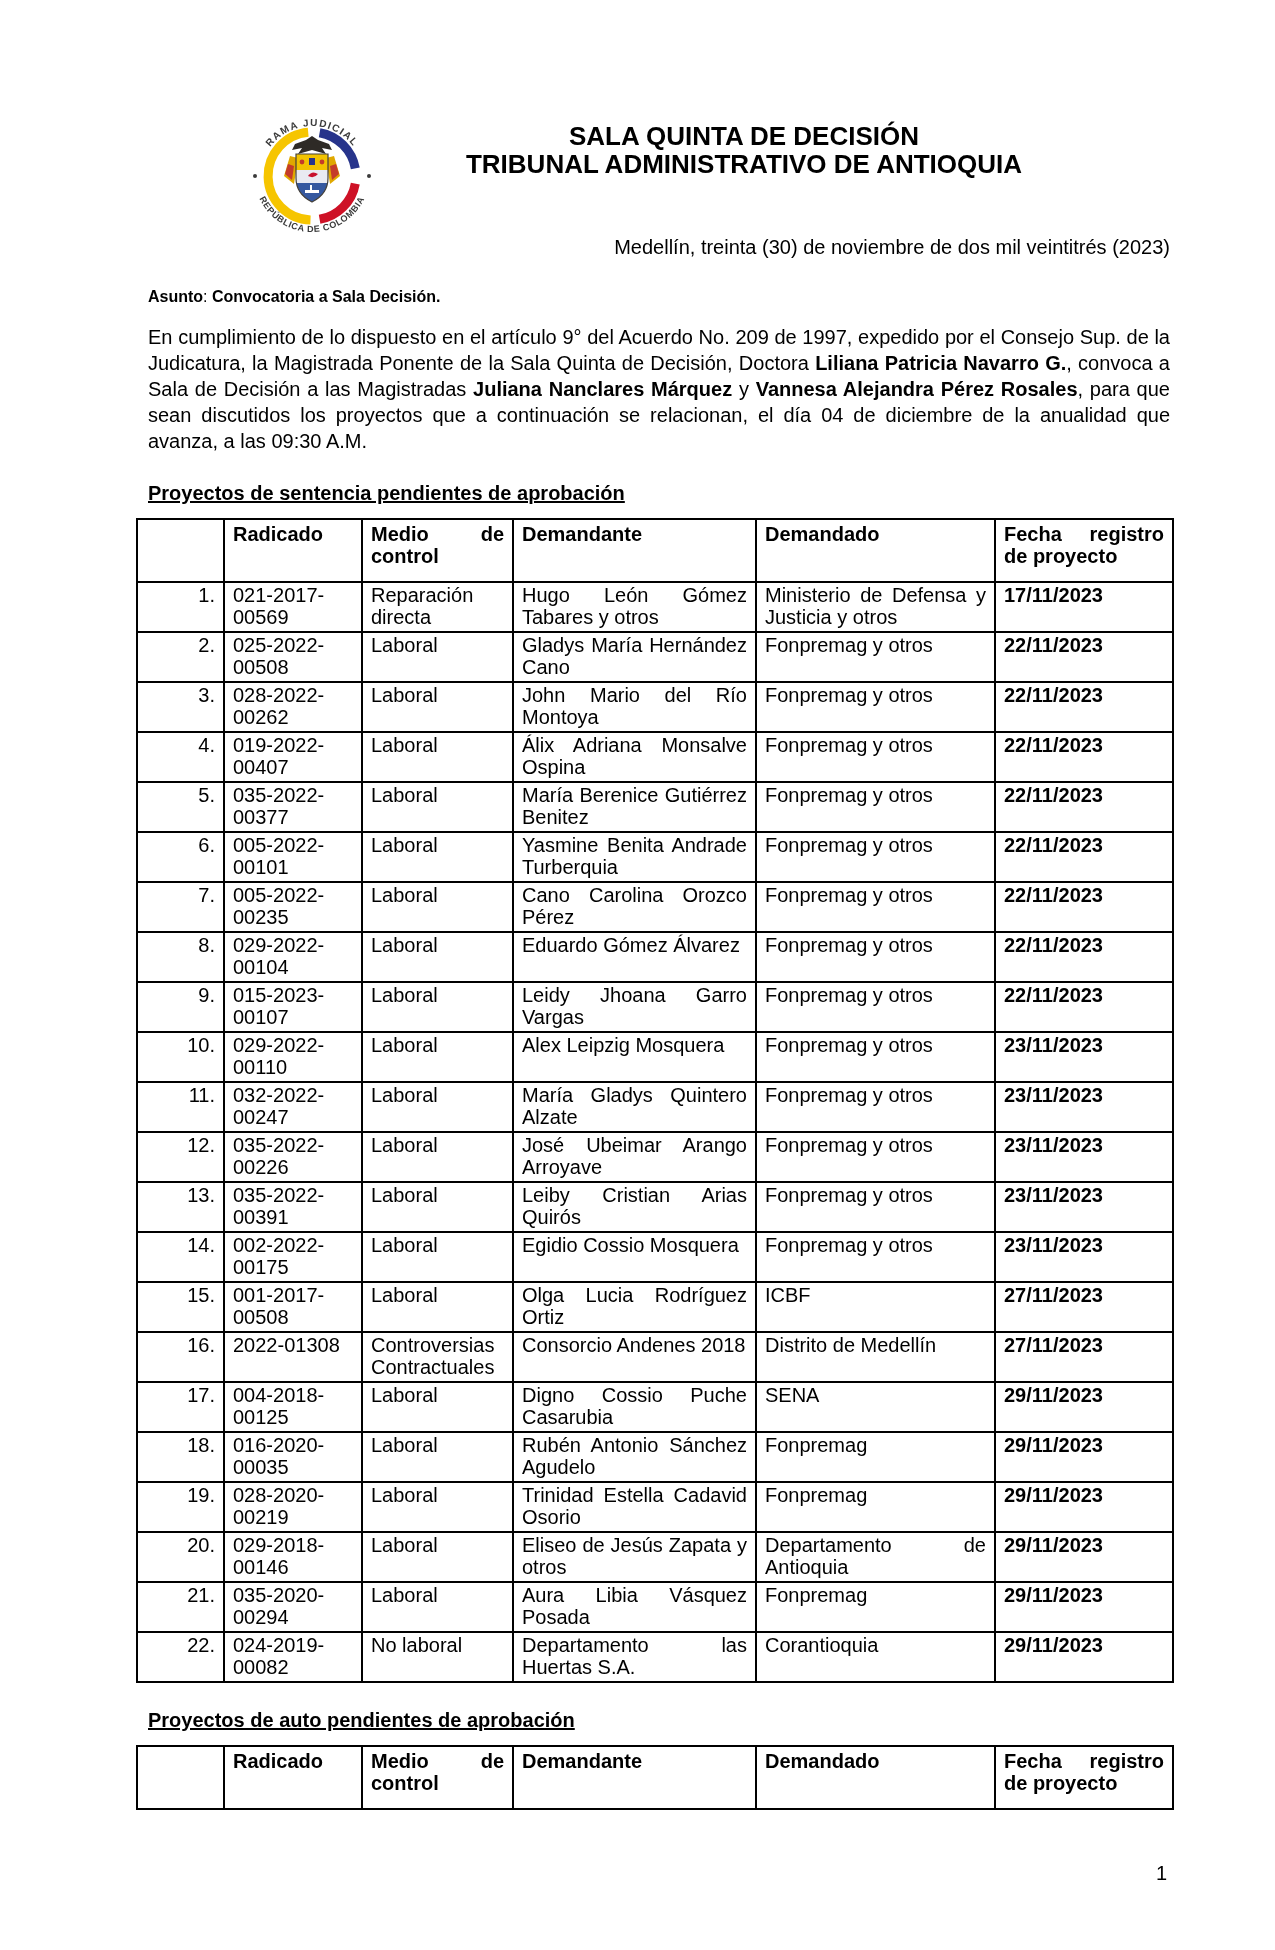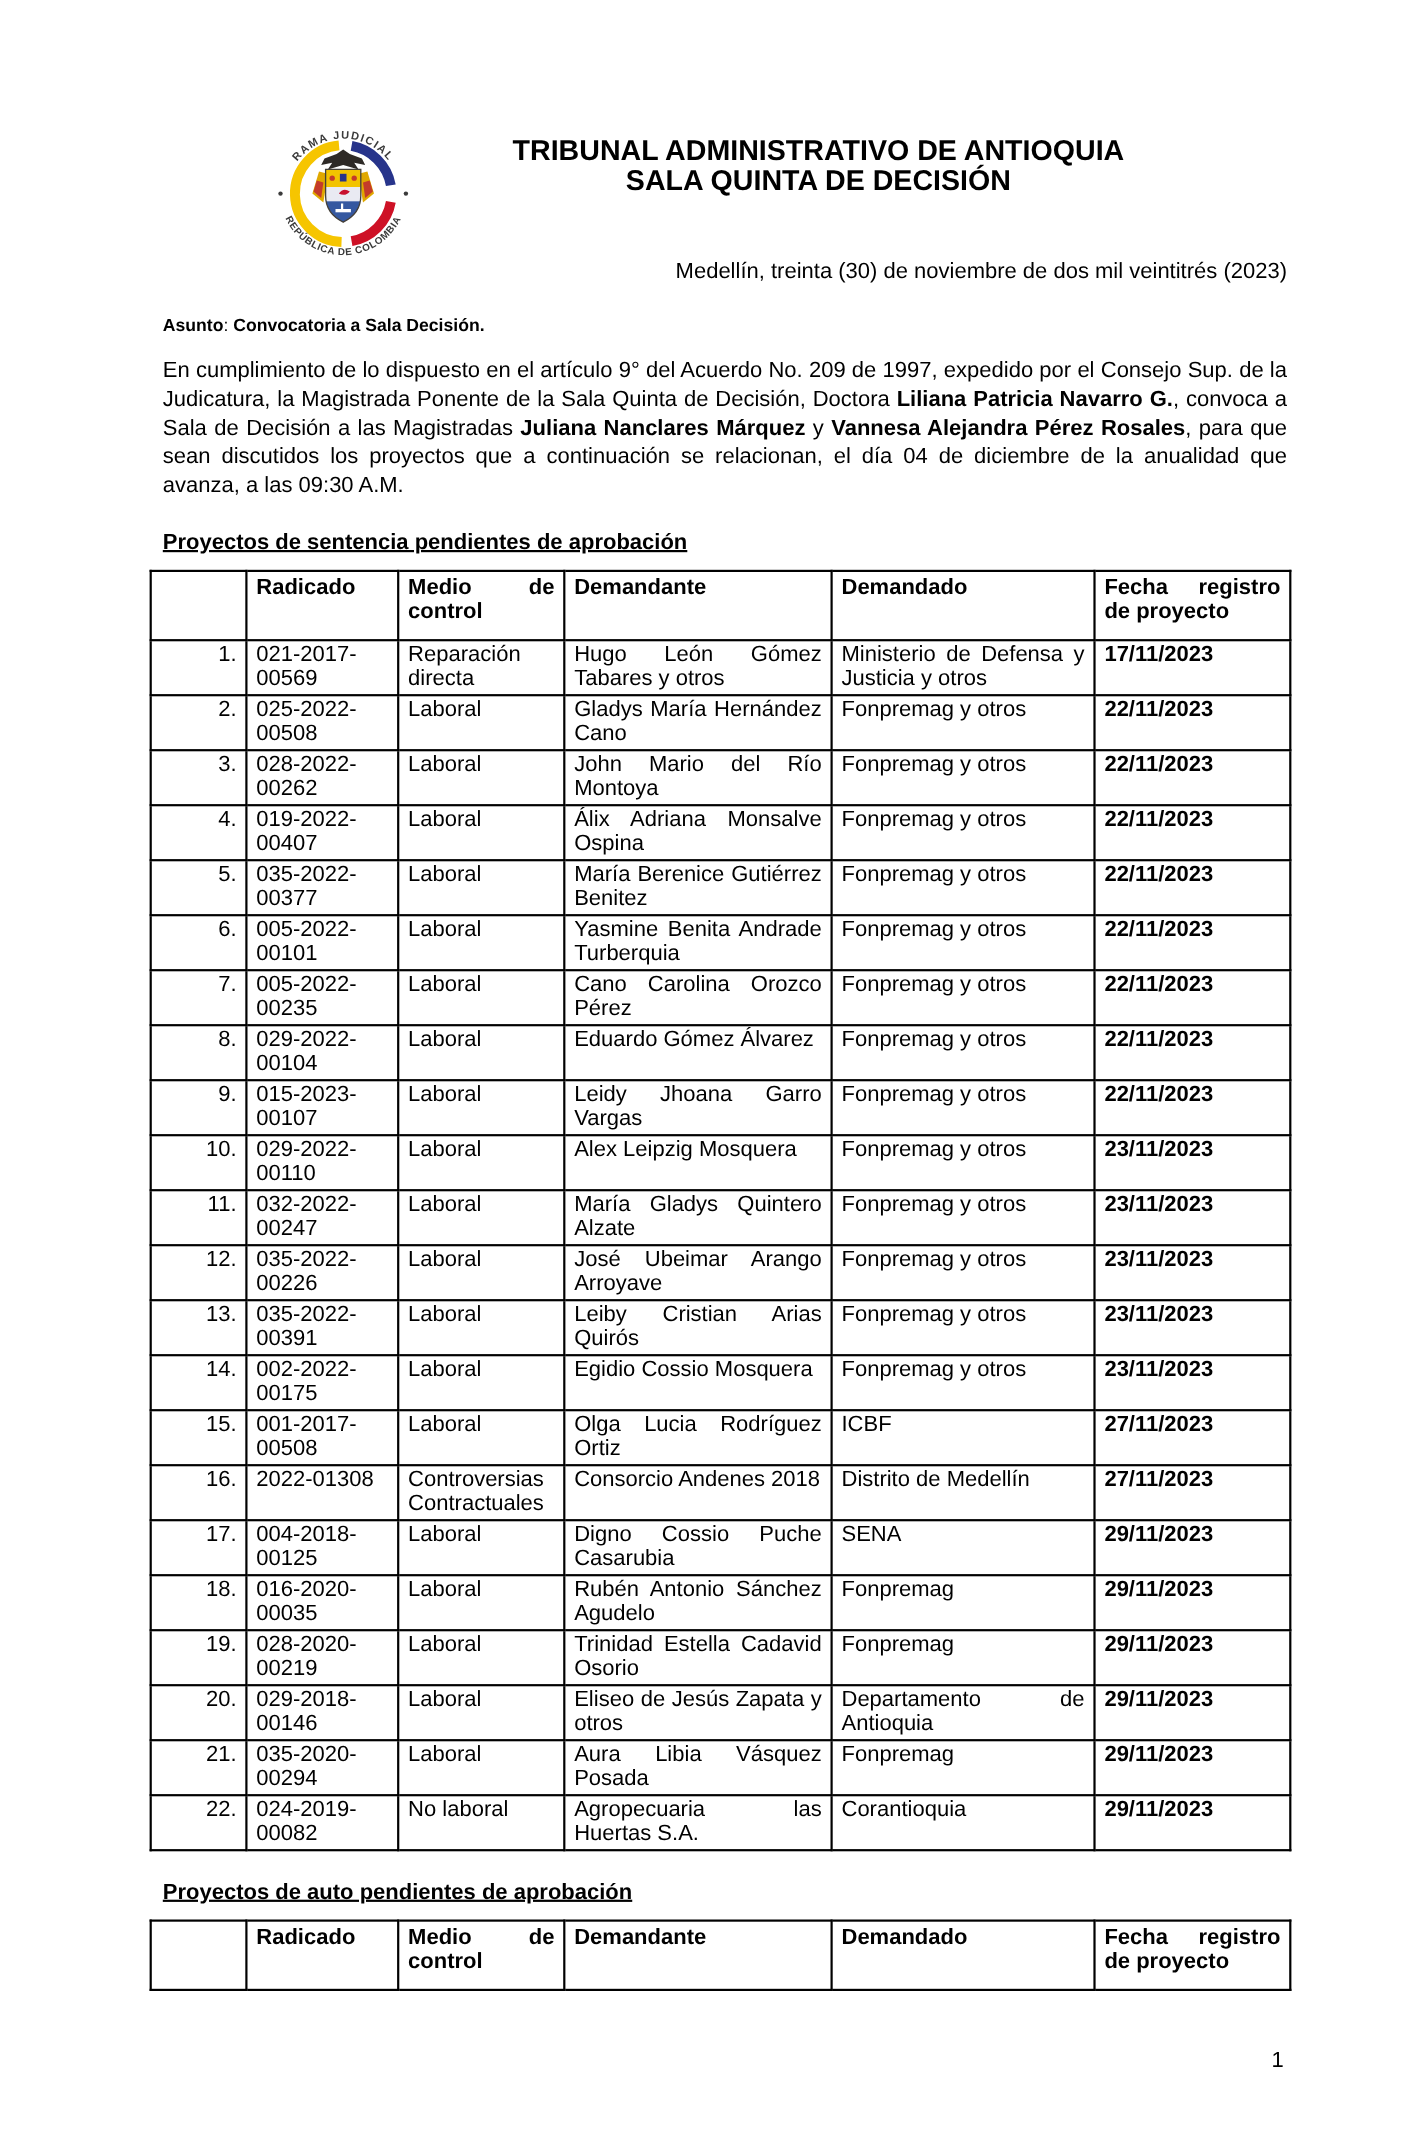--- a/index.html
+++ b/index.html
@@ -103,22 +103,22 @@
 
       <text font-size="10" font-weight="bold" fill="#3b3b3b" letter-spacing="1.4" font-family="Liberation Sans, sans-serif">
         <textPath href="#arcTop" startOffset="50%" text-anchor="middle">RAMA JUDICIAL</textPath>
       </text>
       <text font-size="9" font-weight="bold" fill="#3b3b3b" letter-spacing="0.6" font-family="Liberation Sans, sans-serif">
         <textPath href="#arcBottom" startOffset="50%" text-anchor="middle">REPÚBLICA DE COLOMBIA</textPath>
       </text>
     </svg>
 
     <div class="title-block">
+      <div>SALA QUINTA DE DECISIÓN</div>
       <div>TRIBUNAL ADMINISTRATIVO DE ANTIOQUIA</div>
-      <div>SALA QUINTA DE DECISIÓN</div>
     </div>
   </div>
 
   <div class="date-line">Medellín, treinta (30) de noviembre de dos mil veintitrés (2023)</div>
 
   <div class="subject-line"><span class="bold">Asunto</span><span>: </span><span class="bold">Convocatoria a Sala Decisión.</span></div>
 
   <p class="body-paragraph"><span>En cumplimiento de lo dispuesto en el artículo 9° del Acuerdo No. 209 de 1997, expedido por el Consejo Sup. de la Judicatura, la Magistrada Ponente de la Sala Quinta de Decisión, Doctora </span><span class="bold">Liliana Patricia Navarro G.</span><span>, convoca a Sala de Decisión a las Magistradas </span><span class="bold">Juliana Nanclares Márquez</span><span> y </span><span class="bold">Vannesa Alejandra Pérez Rosales</span><span>, para que sean discutidos los proyectos que a continuación se relacionan, el día 04 de diciembre de la anualidad que avanza, a las 09:30 A.M.</span></p>
 
   <div class="section-heading">Proyectos de sentencia pendientes de aprobación</div>
@@ -308,21 +308,21 @@
           <td class="col-radicado">035-2020-00294</td>
           <td class="col-medio">Laboral</td>
           <td class="col-demandante">Aura Libia Vásquez Posada</td>
           <td class="col-demandado">Fonpremag</td>
           <td class="col-fecha">29/11/2023</td>
         </tr>
         <tr>
           <td class="col-num">22.</td>
           <td class="col-radicado">024-2019-00082</td>
           <td class="col-medio">No laboral</td>
-          <td class="col-demandante">Agropecuaria las Huertas S.A.</td>
+          <td class="col-demandante">Departamento las Huertas S.A.</td>
           <td class="col-demandado">Corantioquia</td>
           <td class="col-fecha">29/11/2023</td>
         </tr>
       </tbody>
   </table>
 
   <div class="section-heading second-heading">Proyectos de auto pendientes de aprobación</div>
 
   <table class="cases" id="autos-table">
     <colgroup>

